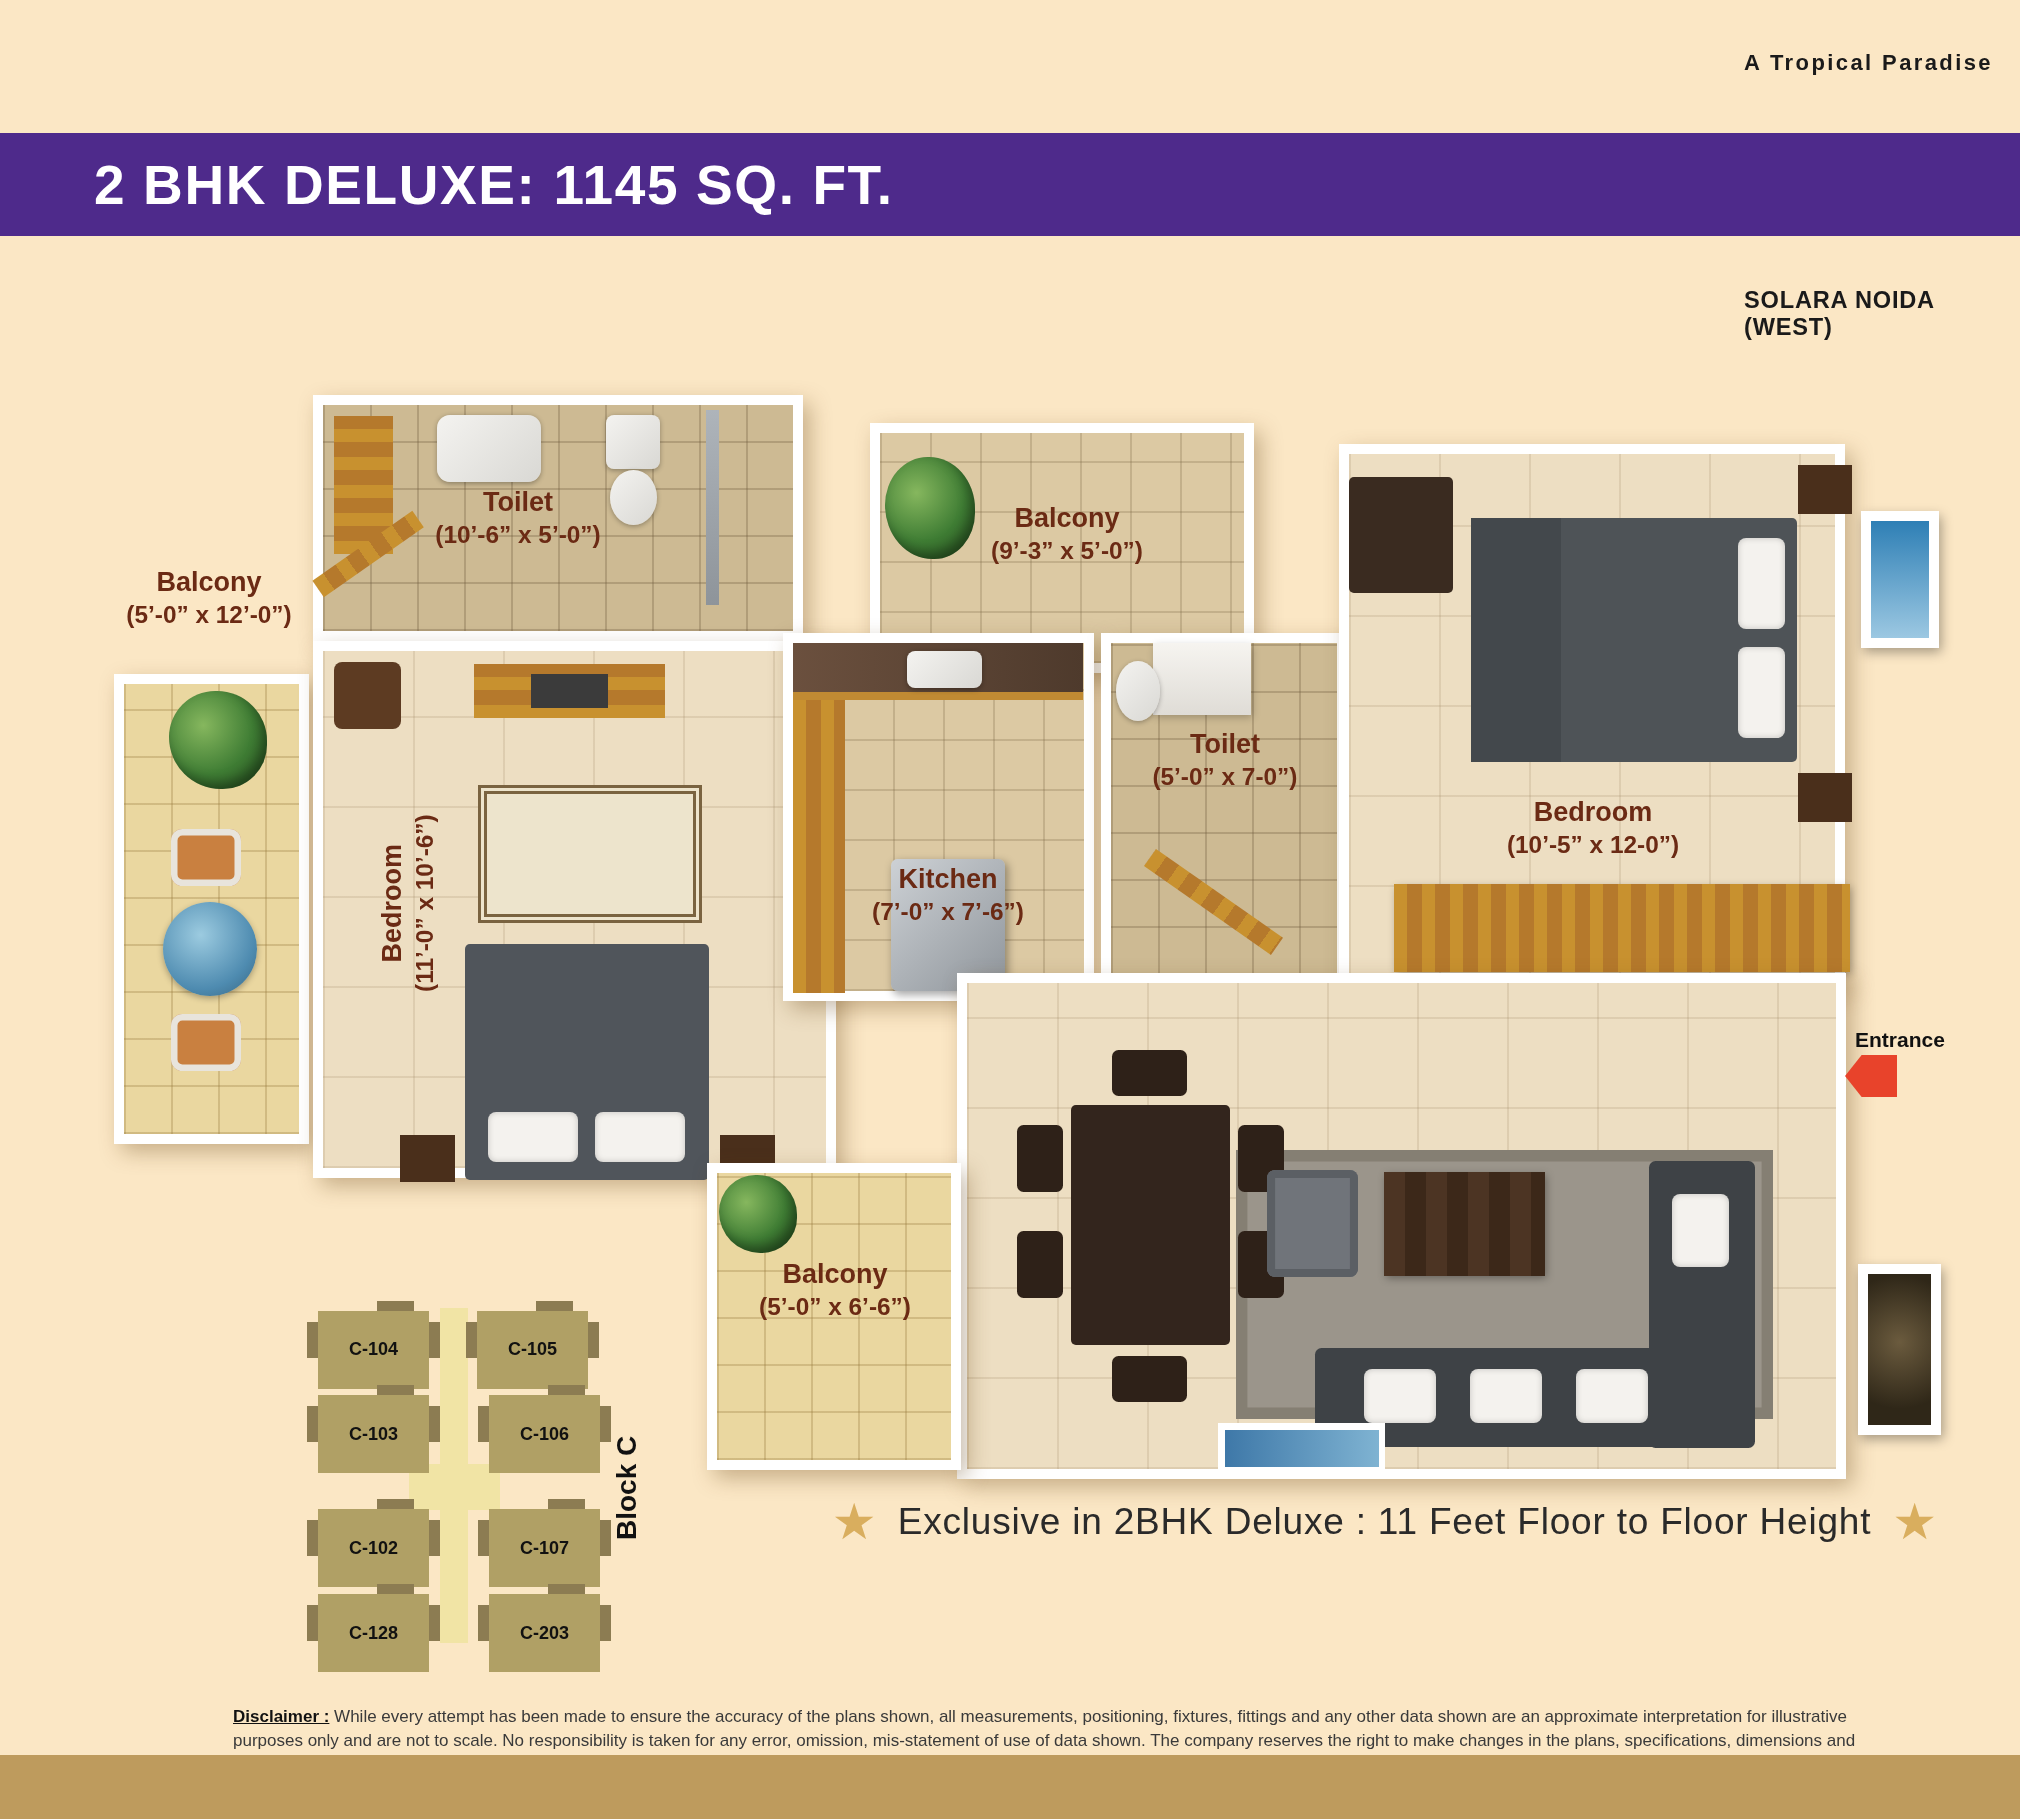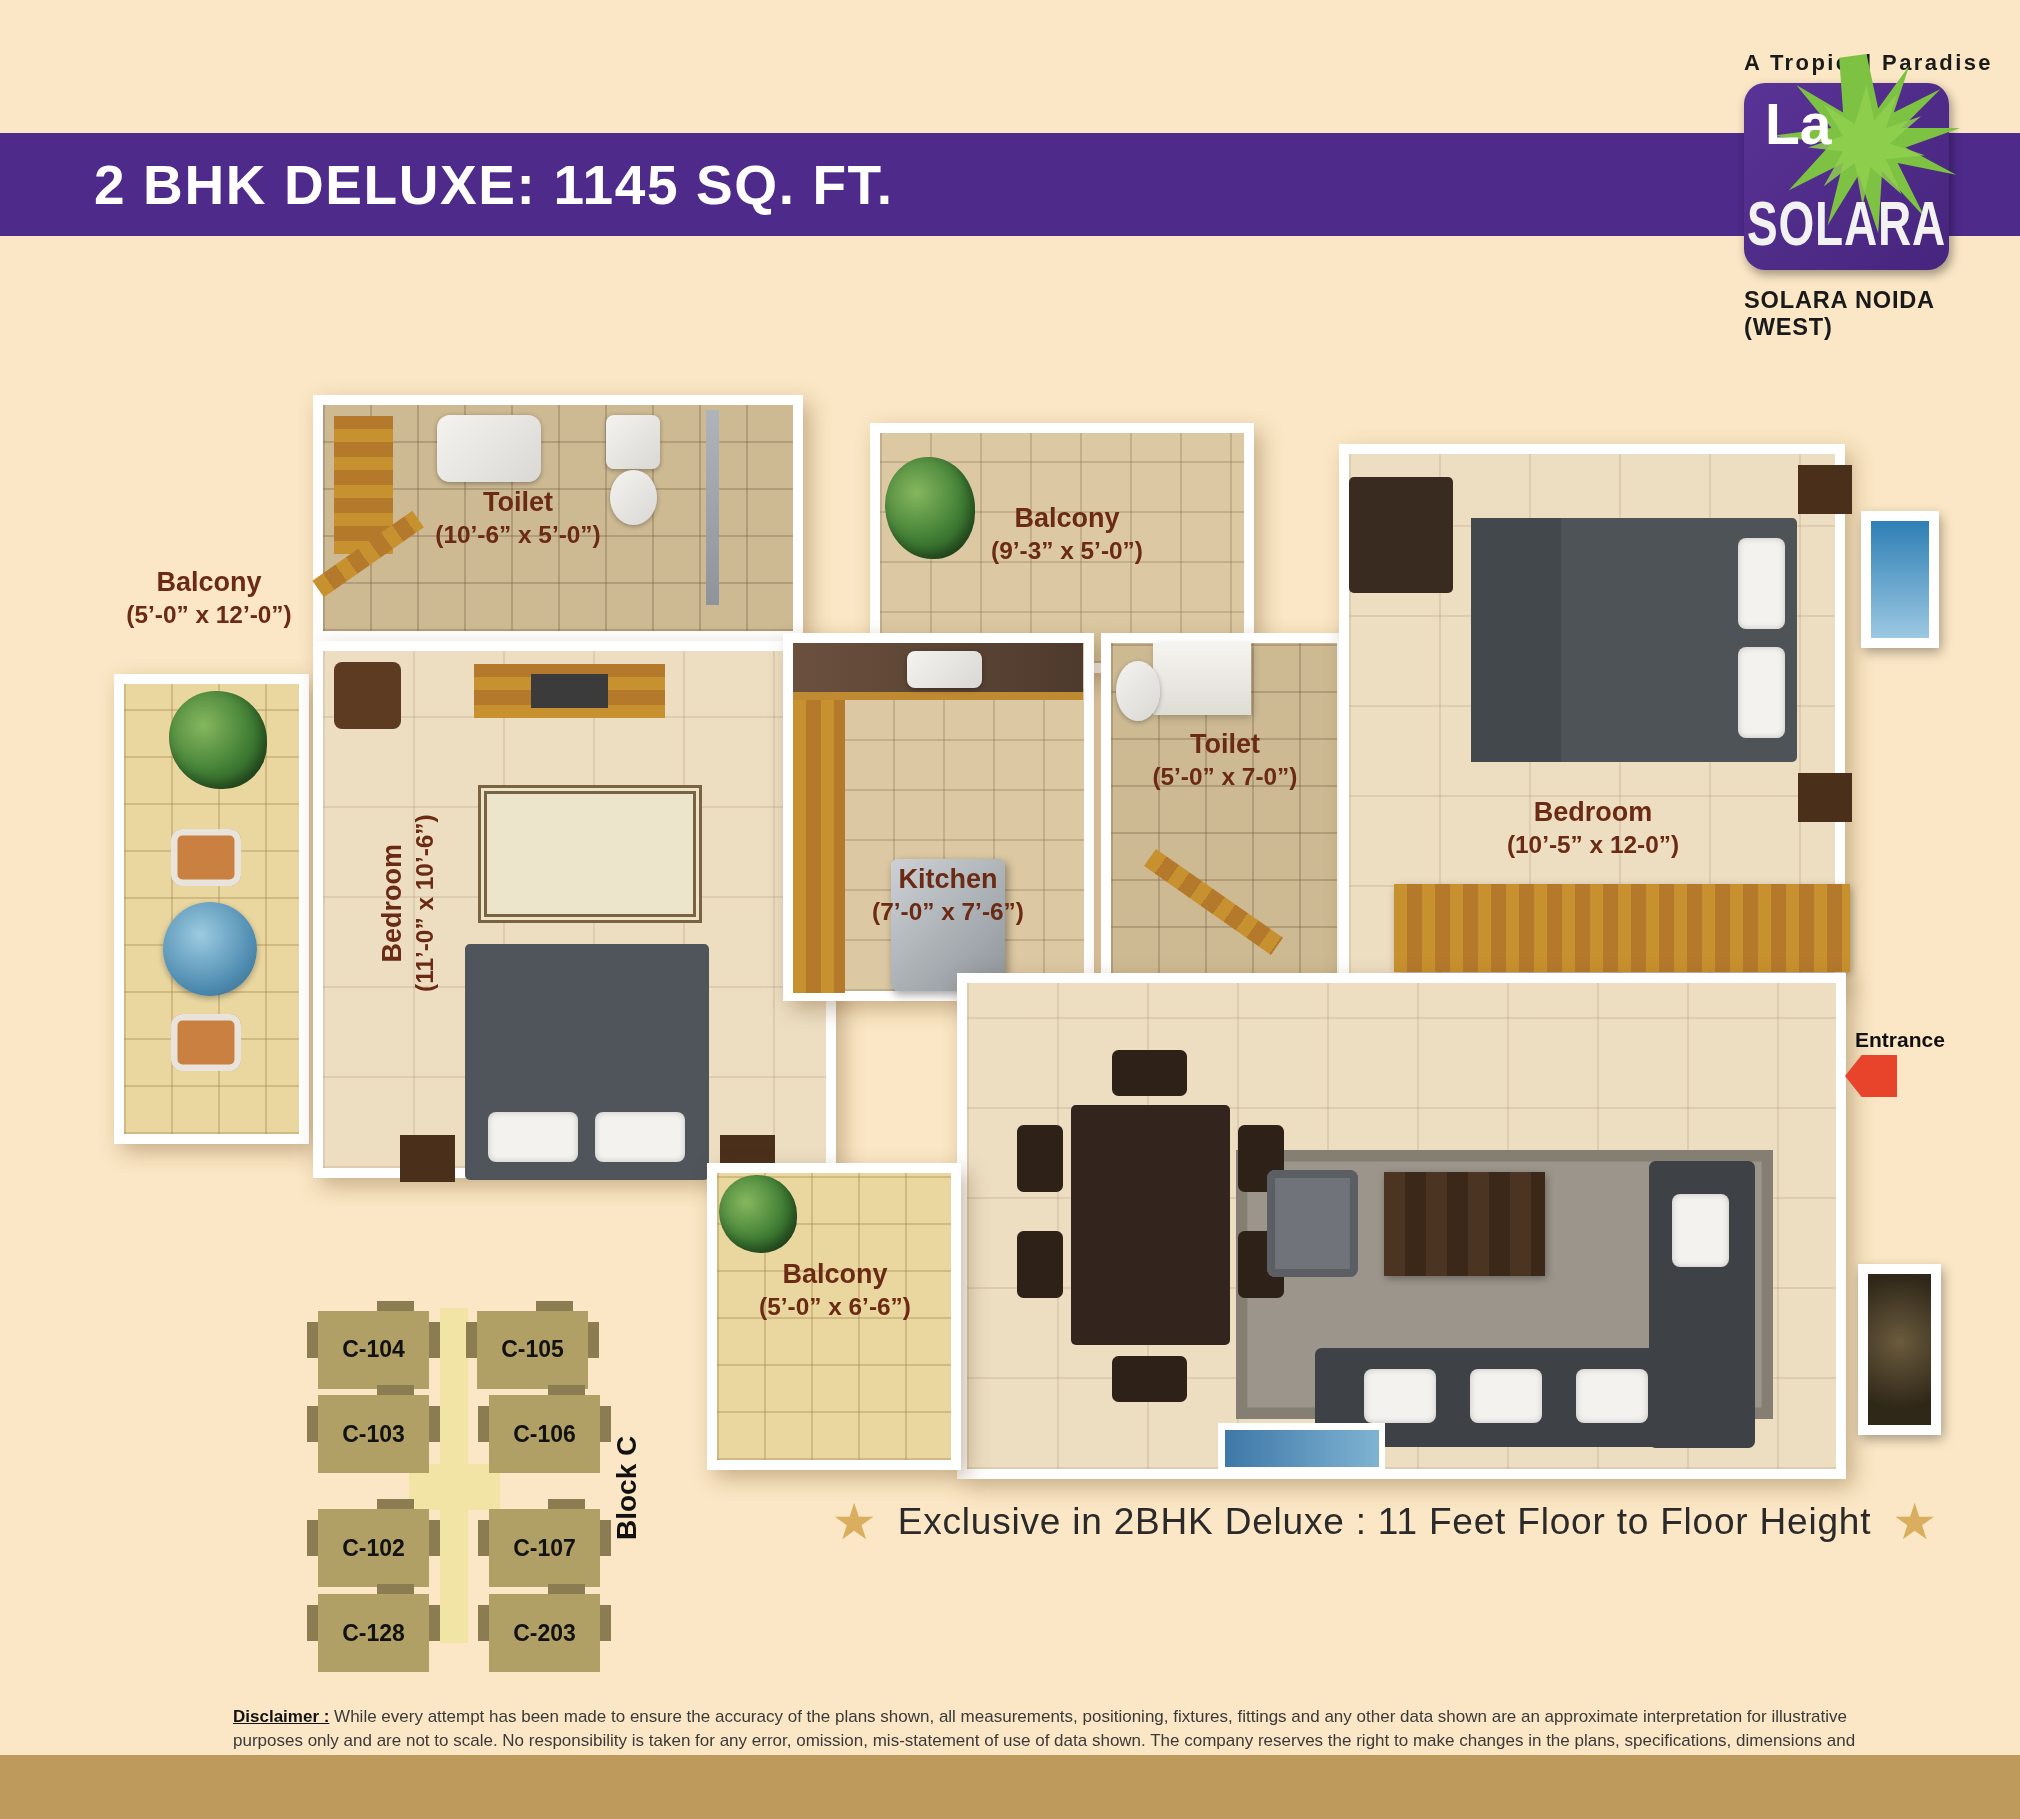--- a/index.html
+++ b/index.html
@@ -65,21 +65,21 @@
   
   .entrance-label { position:absolute; left:1855px; top:1028px; font-size:21px; font-weight:bold; color:#111; }
   .entrance-arrow { position:absolute; left:1845px; top:1055px; width:52px; height:42px; background:#E8432B;
     clip-path:polygon(0 50%, 32% 0, 100% 0, 100% 100%, 32% 100%); }
 
   
   .keyplan { position:absolute; left:287px; top:1296px; width:383px; height:358px; }
   .corridor { position:absolute; left:153px; top:12.2px; width:28px; height:335px; background:#F1E4A5; }
   .corridor-bulge { position:absolute; left:122px; top:168px; width:91px; height:46px; background:#F1E4A5; }
   .unit { position:absolute; width:111px; height:78px; background:#B0A065; display:flex; align-items:center; justify-content:center;
-    color:#111; font-size:23px; font-weight:bold; }
+    color:#111; font-size:18px; font-weight:bold; }
   .unit::before { content:""; position:absolute; left:-11.4px; top:11.4px; width:11.4px; height:36px; background:#8C7C52; }
   .unit::after  { content:""; position:absolute; right:-11.4px; top:11.4px; width:11.4px; height:36px; background:#8C7C52; }
   .unit .tab { position:absolute; top:-9.8px; right:14.7px; width:37px; height:9.8px; background:#8C7C52; }
   .u104 { left:31px;  top:14.7px; }  .u105 { left:190px; top:14.7px; }
   .u103 { left:31px;  top:99px; } .u106 { left:202px; top:99px; }
   .u102 { left:31px;  top:213px; } .u107 { left:202px; top:213px; }
   .u101 { left:31px;  top:298px; } .u108 { left:202px; top:298px; }
   .block-label { position:absolute; left:324px; top:244px; transform:rotate(-90deg); transform-origin:left top;
     font-size:28px; font-weight:bold; color:#111; white-space:nowrap; }
 
@@ -101,28 +101,20 @@
 </head>
 <body>
 
 <div class="page">
 
   <div class="banner">
     <div class="banner-title">2 BHK DELUXE: 1145 SQ. FT.</div>
   </div>
 
   <div class="brand-tagline">A Tropical Paradise</div>
-  <div class="logo">
-    <svg width="195" height="195" viewBox="0 0 100 100">
-      <polygon fill="#7DC242" points="50,2 56,30 72,8 64,32 88,20 68,40 98,40 70,50 96,64 66,58 80,86 58,62 56,94 46,64 30,90 38,58 10,72 32,48 2,44 32,40 14,18 38,32 36,4"></polygon>
-      <polygon fill="#8FD04F" opacity="0.85" points="50,18 54,36 66,22 60,40 78,34 62,48 80,54 60,56 68,74 52,60 48,80 44,58 28,70 38,52 20,50 38,44 28,28 44,38"></polygon>
-    </svg>
-    <div class="logo-la">La</div>
-    <div class="logo-solara">SOLARA</div>
-  </div>
   <div class="brand-location">SOLARA NOIDA (WEST)</div>
 
   <div class="room balcony-left tiles-yellow">
     <div class="room-label" style="left:-33px; top:-118px; width:236px;">
       <div class="rname">Balcony</div>
       <div class="rdims">(5’-0” x 12’-0”)</div>
     </div>
     <div class="f plant" style="left:45px; top:6.5px; width:98px; height:98px;"></div>
     <div class="f" style="left:47px; top:145px; width:70px; height:57px; background:#C98040; border-radius:11.4px; box-shadow:inset 0 0 0 6.5px #E8E4DC;"></div>
     <div class="f" style="left:39px; top:218px; width:94px; height:94px; border-radius:50%; background:radial-gradient(circle at 40% 35%, #9CCBE0, #4E8BB0 65%, #36637E); box-shadow:0 2.4px 6.5px rgba(0,0,0,.3);"></div>

